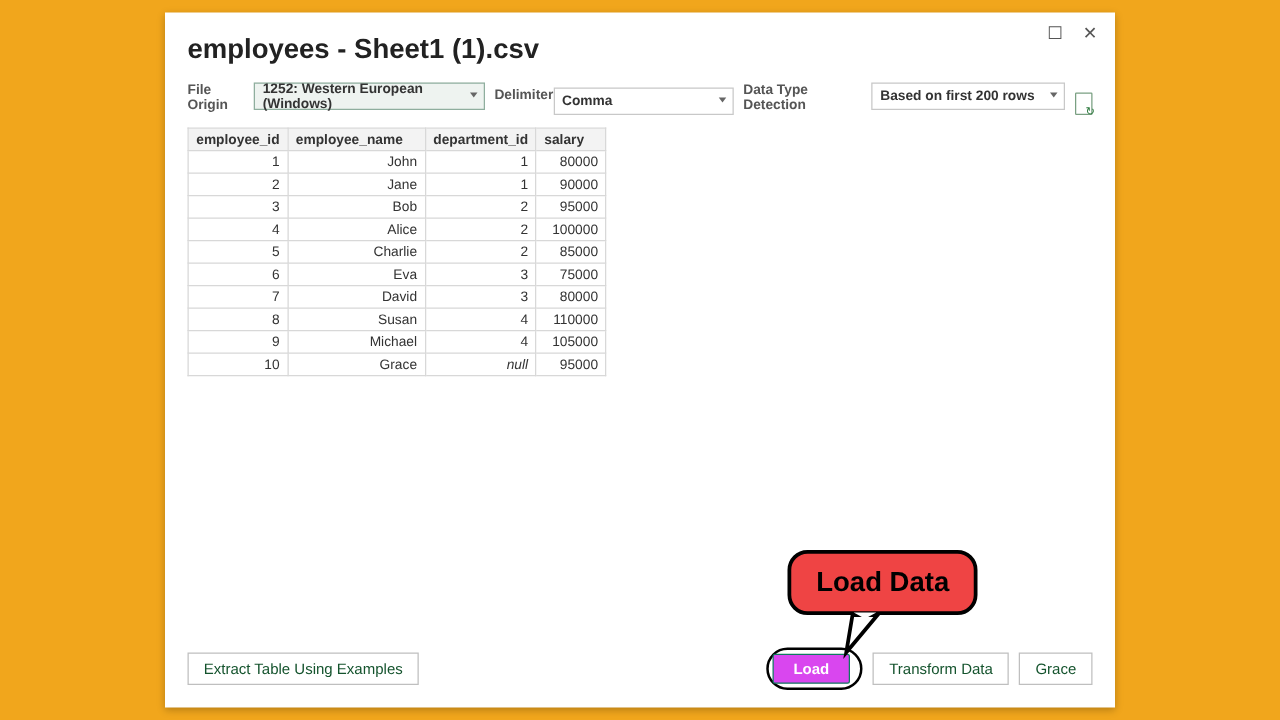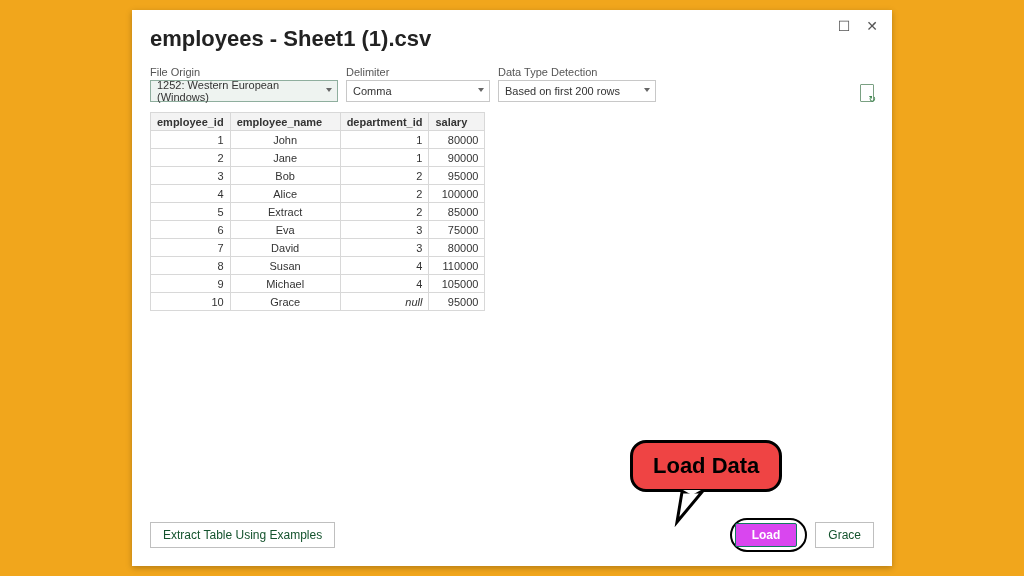--- a/index.html
+++ b/index.html
@@ -18,21 +18,21 @@
     top: 6px; right: 10px;
     display: flex; gap: 8px;
     font-size: 14px; color: #555;
   }
   .window-controls span { cursor: pointer; padding: 2px 4px; }
   .title {
     font-size: 22px; font-weight: 600; color: #222;
     margin-top: 4px; margin-bottom: 14px;
   }
   .options-row { display: flex; gap: 8px; align-items: flex-end; }
-  .opt { display: flex; flex-direction: column; }
+  .opt { display: flex; flex-direction: row; font-weight: bold; }
   .opt label { font-size: 11px; color: #555; margin-bottom: 2px; }
   .dropdown {
     border: 1px solid #c8c8c8; background: #fff;
     height: 22px; display: flex; align-items: center;
     padding: 0 18px 0 6px; font-size: 11px; color: #333;
     position: relative; cursor: pointer;
   }
   .dropdown.selected { background: #eef3f0; border-color: #8fae9e; justify-content: center; }
   .dropdown .caret {
     position: absolute; right: 5px; top: 7px;
@@ -59,21 +59,21 @@
   }
   table.preview th, table.preview td {
     border: 1px solid #d8d8d8; padding: 2px 6px; height: 18px;
     background: #fff; color: #333;
     white-space: nowrap; overflow: hidden;
   }
   table.preview th {
     background: #f3f3f3; font-weight: 600; text-align: left;
   }
   .col-id { width: 70px; text-align: right; }
-  .col-name { width: 110px; text-align: center; }
+  .col-name { width: 110px; text-align: right; }
   .col-dept { width: 82px; text-align: right; }
   .col-sal { width: 56px; text-align: right; }
   td.null { font-style: italic; color: #666; }
   .footer {
     position: absolute; left: 18px; right: 18px; bottom: 14px;
     display: flex; align-items: center;
   }
   .btn {
     border: 1px solid #bfbfbf; background: #fff; font-size: 12px;
     padding: 5px 12px; cursor: pointer; font-weight: 400; color: #14532d;
@@ -167,21 +167,21 @@
           <td class="col-sal">95000</td>
         </tr>
         <tr>
           <td class="col-id">4</td>
           <td class="col-name">Alice</td>
           <td class="col-dept">2</td>
           <td class="col-sal">100000</td>
         </tr>
         <tr>
           <td class="col-id">5</td>
-          <td class="col-name">Extract</td>
+          <td class="col-name">Charlie</td>
           <td class="col-dept">2</td>
           <td class="col-sal">85000</td>
         </tr>
         <tr>
           <td class="col-id">6</td>
           <td class="col-name">Eva</td>
           <td class="col-dept">3</td>
           <td class="col-sal">75000</td>
         </tr>
         <tr>
@@ -210,20 +210,21 @@
         </tr>
       </tbody>
   </table>
 
   <div class="footer">
     <button class="btn">Extract Table Using Examples</button>
     <div class="right">
       <span class="load-wrap">
         <button class="btn primary">Load</button>
       </span>
+      <button class="btn">Transform Data</button>
       <button class="btn">Grace</button>
     </div>
   </div>
 
   <div class="callout">
     <span>Load Data</span>
   </div>
   <div class="callout-tail">
     <svg width="40" height="40">
       <polygon points="10,0 30,0 5,30" fill="#fff" stroke="#000" stroke-width="3"></polygon>

